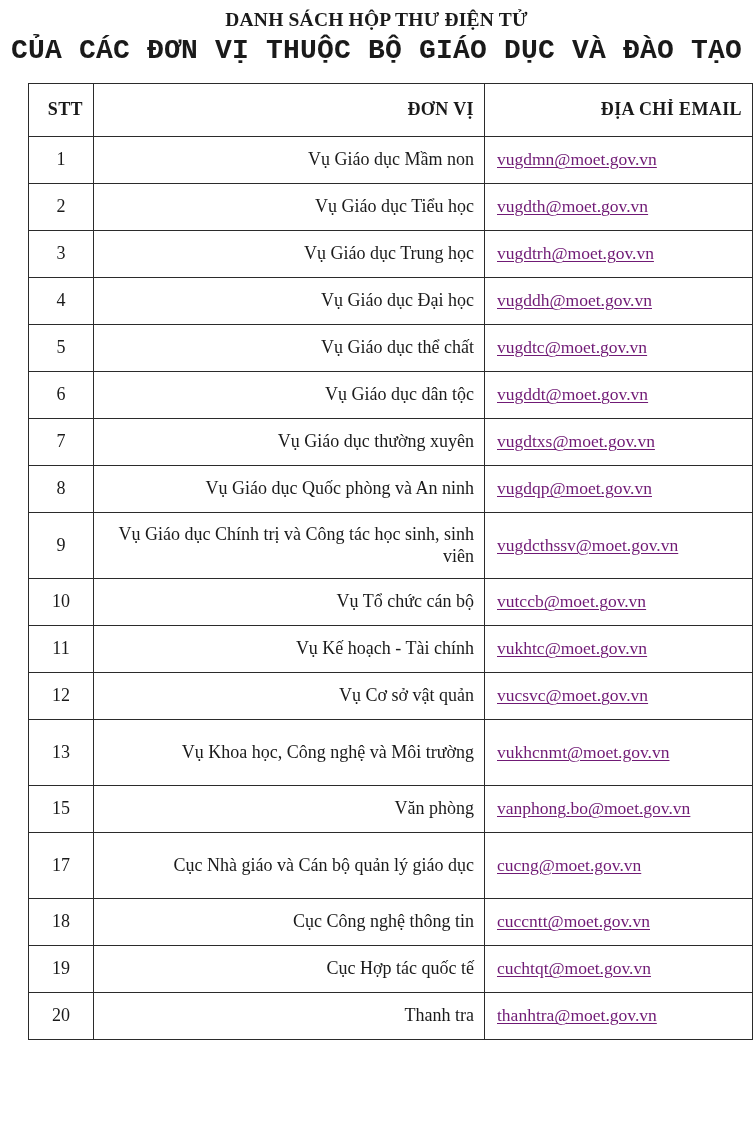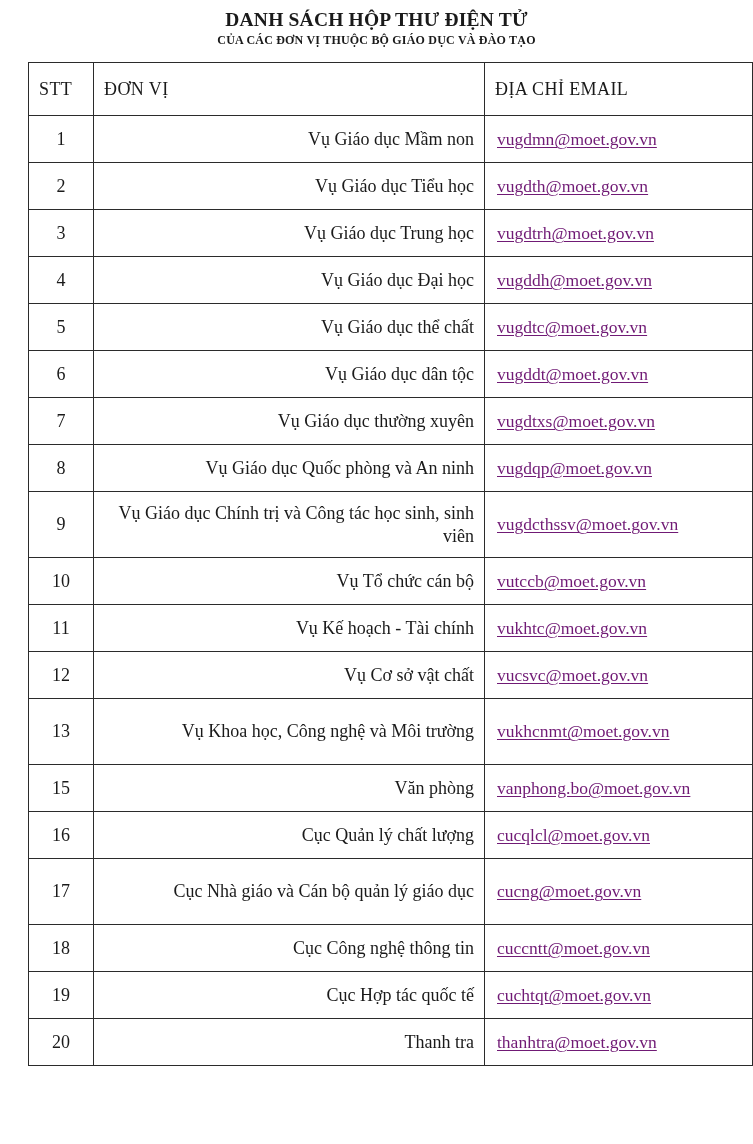--- a/index.html
+++ b/index.html
@@ -26,21 +26,21 @@
     line-height: 1.28;
   }
   .doc-title .title-line {
     display: block;
     font-weight: bold;
     font-size: 19.5px;
     letter-spacing: 0.2px;
     white-space: nowrap;
   }
   .doc-title .title-line-1 { font-size: 19.5px; }
-  .doc-title .title-line-2 { font-size: 12px; }
+  .doc-title .title-line-2 { font-size: 28px; font-family: Liberation Mono, monospace; }
 
   .table-wrap {
     margin: 0 auto;
     padding-top: 14px;
     width: 725px;
     box-sizing: border-box;
   }
   table.email-table {
     border-collapse: collapse;
     width: 725px;
@@ -54,22 +54,22 @@
     vertical-align: middle;
     font-size: 18px;
     line-height: 1.26;
   }
   col.c-stt { width: 65px; }
   col.c-unit { width: 391px; }
   col.c-email { width: 268px; }
 
   thead th {
     height: 52px;
-    font-weight: normal;
-    text-align: left;
+    font-weight: bold;
+    text-align: right;
     font-size: 18.5px;
     letter-spacing: 0.4px;
   }
   tbody td.cell-stt {
     text-align: center;
     font-size: 18px;
   }
   tbody td.cell-unit {
     text-align: right;
     padding-left: 14px;
@@ -190,44 +190,37 @@
           <tr>
             <td class="cell-stt">11</td>
             <td class="cell-unit">
               <span class="unit-text">Vụ Kế hoạch - Tài chính</span>
             </td>
             <td class="cell-email"><span class="email-link">vukhtc@moet.gov.vn</span></td>
           </tr>
           <tr>
             <td class="cell-stt">12</td>
             <td class="cell-unit">
-              <span class="unit-text">Vụ Cơ sở vật chất</span>
+              <span class="unit-text">Vụ Cơ sở vật quản</span>
             </td>
             <td class="cell-email"><span class="email-link">vucsvc@moet.gov.vn</span></td>
           </tr>
           <tr class="tall">
             <td class="cell-stt">13</td>
             <td class="cell-unit">
               <span class="unit-text">Vụ Khoa học, Công nghệ và Môi trường</span>
             </td>
             <td class="cell-email"><span class="email-link">vukhcnmt@moet.gov.vn</span></td>
           </tr>
           <tr>
             <td class="cell-stt">15</td>
             <td class="cell-unit">
               <span class="unit-text">Văn phòng</span>
             </td>
             <td class="cell-email"><span class="email-link">vanphong.bo@moet.gov.vn</span></td>
-          </tr>
-          <tr>
-            <td class="cell-stt">16</td>
-            <td class="cell-unit">
-              <span class="unit-text">Cục Quản lý chất lượng</span>
-            </td>
-            <td class="cell-email"><span class="email-link">cucqlcl@moet.gov.vn</span></td>
           </tr>
           <tr class="tall">
             <td class="cell-stt">17</td>
             <td class="cell-unit">
               <span class="unit-text">Cục Nhà giáo và Cán bộ quản lý giáo dục</span>
             </td>
             <td class="cell-email"><span class="email-link">cucng@moet.gov.vn</span></td>
           </tr>
           <tr>
             <td class="cell-stt">18</td>

